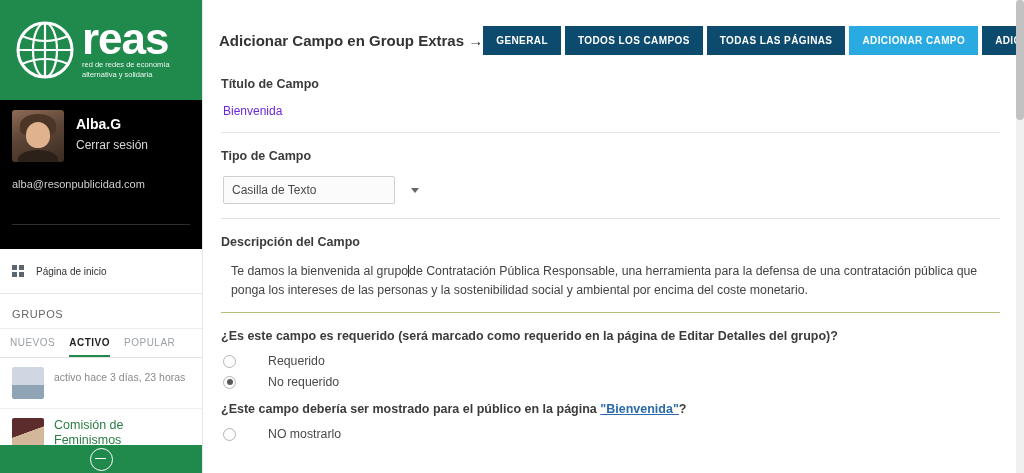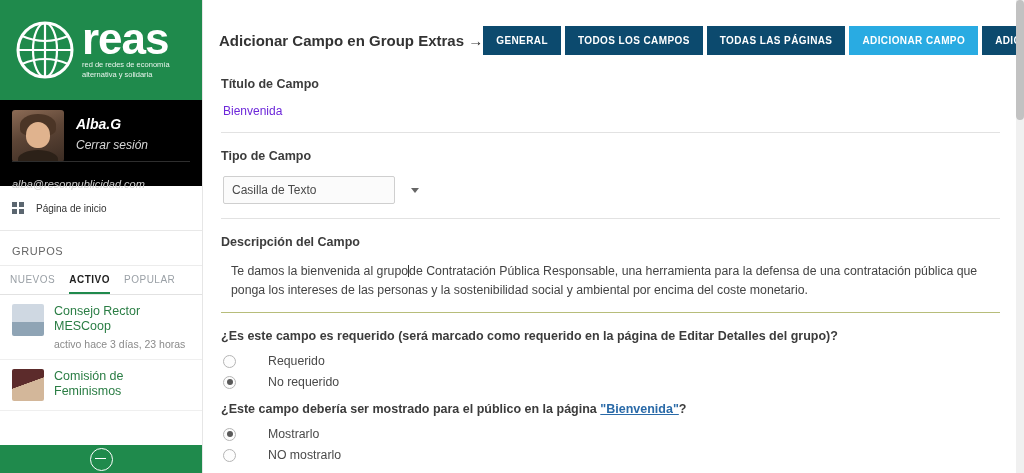--- a/index.html
+++ b/index.html
@@ -59,25 +59,24 @@
   .brand-sub {
     font-size: 7.5px;
     line-height: 10px;
     margin-top: 3px;
     color: #eaf5ee;
   }
 
   .userbox {
     background: #000000;
     color: #ffffff;
-    height: 86px;
+    height: 149px;
     box-sizing: border-box;
     padding: 10px 12px 6px 12px;
     position: relative;
-    font-style: italic;
   }
   .user-row {
     display: flex;
     align-items: flex-start;
   }
   .avatar {
     width: 52px;
     height: 52px;
     border-radius: 3px;
     background: linear-gradient(160deg,#8c6b55 0%, #5d4536 45%, #3a2b22 100%);
@@ -471,21 +470,20 @@
     <div class="group-tabs">
       <div class="tab">NUEVOS</div>
       <div class="tab active">ACTIVO</div>
       <div class="tab">POPULAR</div>
     </div>
 
 
     <div class="group-item">
       <div class="group-thumb thumb-b"></div>
       <div class="group-info">
-        <div class="group-name">Consejo Rector MESCoop</div>
         <div class="group-when">activo hace 3 días, 23 horas</div>
       </div>
     </div>
 
     <div class="group-item">
       <div class="group-thumb thumb-c"></div>
       <div class="group-info">
         <div class="group-name">Comisión de Feminismos</div>
 
       </div>
@@ -533,24 +531,20 @@
         <span class="radio"></span>
         <span>Requerido</span>
       </div>
       <div class="radio-row">
         <span class="radio checked"></span>
         <span>No requerido</span>
       </div>
 
       <div class="question" style="margin-top:13px"><span>¿Este campo debería ser mostrado para el público en la página </span><span class="link">"Bienvenida"</span><span>?</span></div>
       <div class="radio-row">
-        <span class="radio checked"></span>
-        <span>Mostrarlo</span>
-      </div>
-      <div class="radio-row">
         <span class="radio"></span>
         <span>NO mostrarlo</span>
       </div>
 
     </div>
 
     <div class="scroll-strip">
       <div class="scroll-thumb"></div>
     </div>
   </div>

